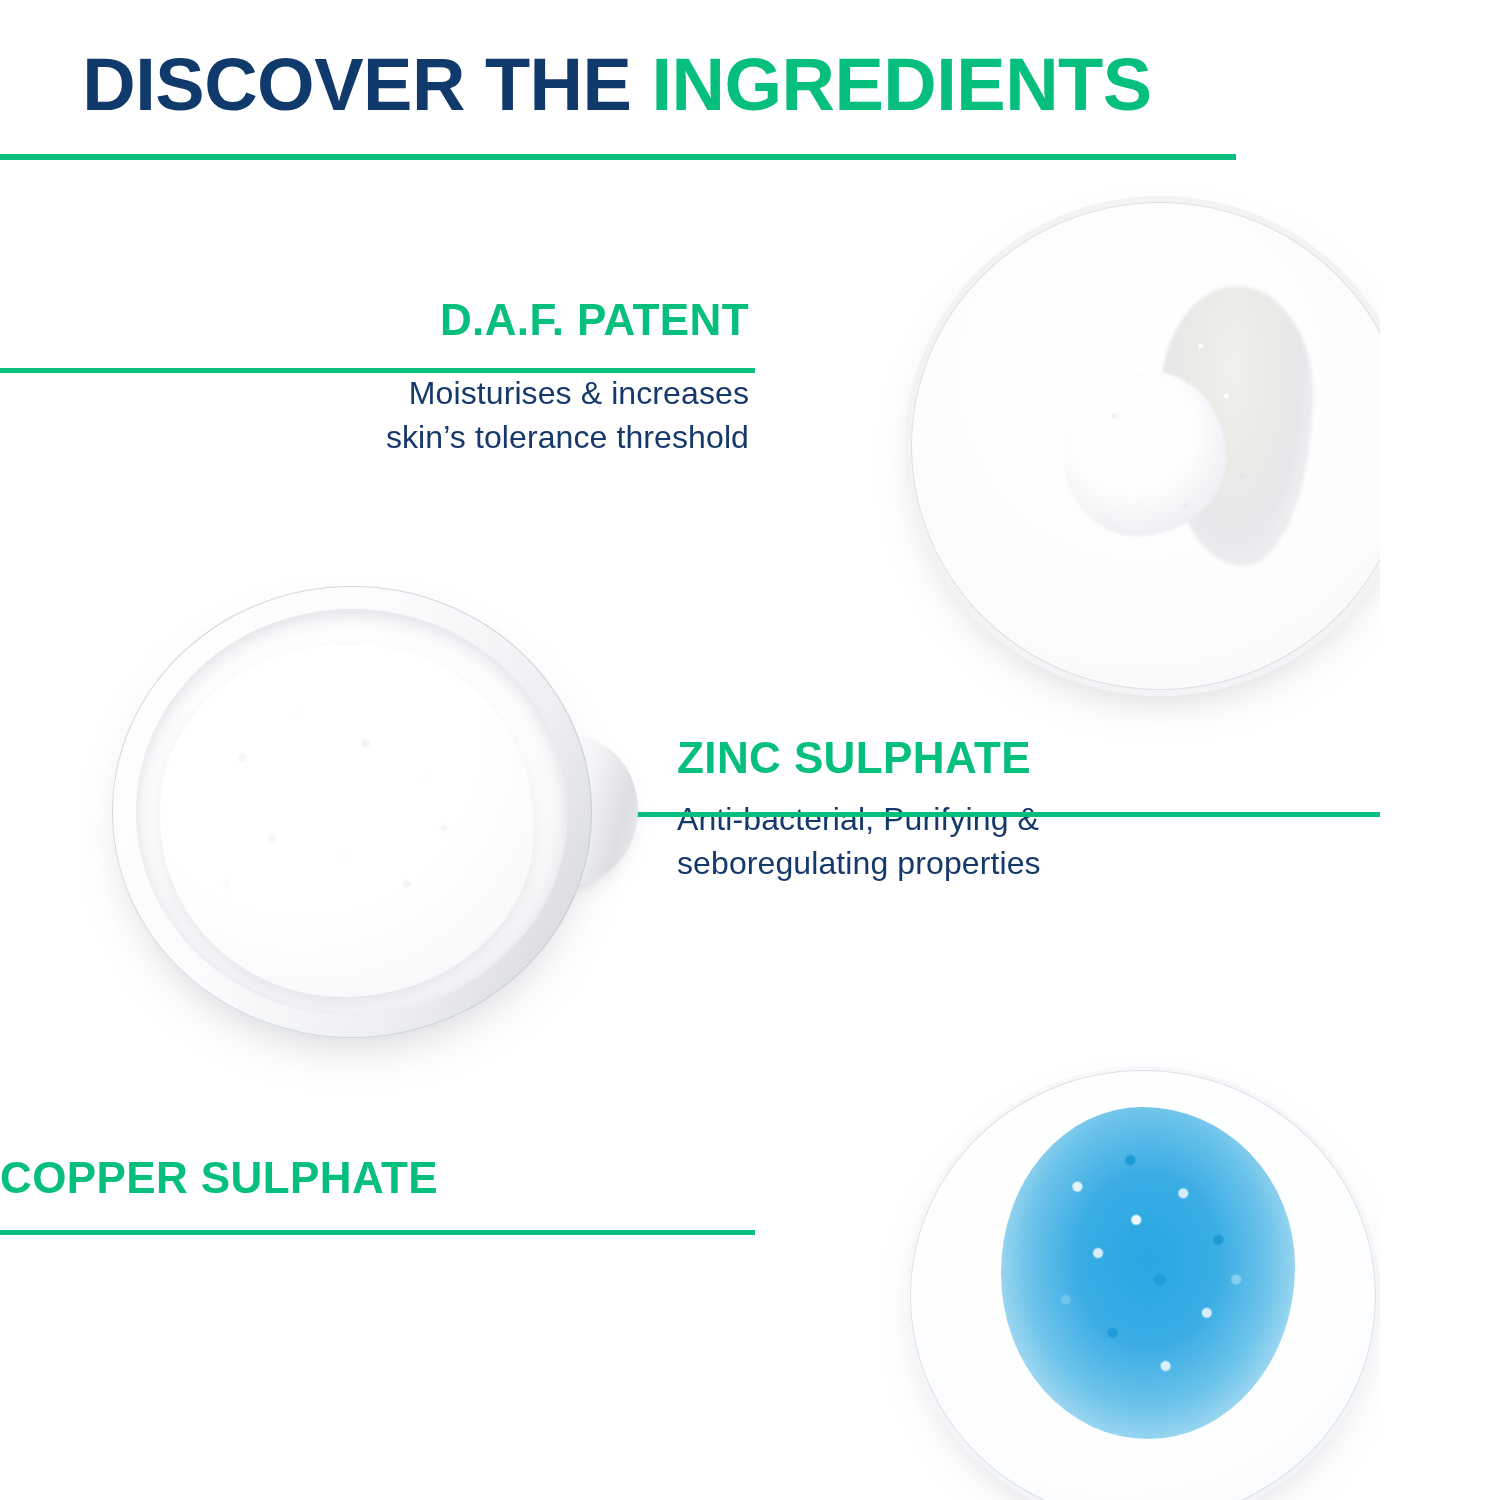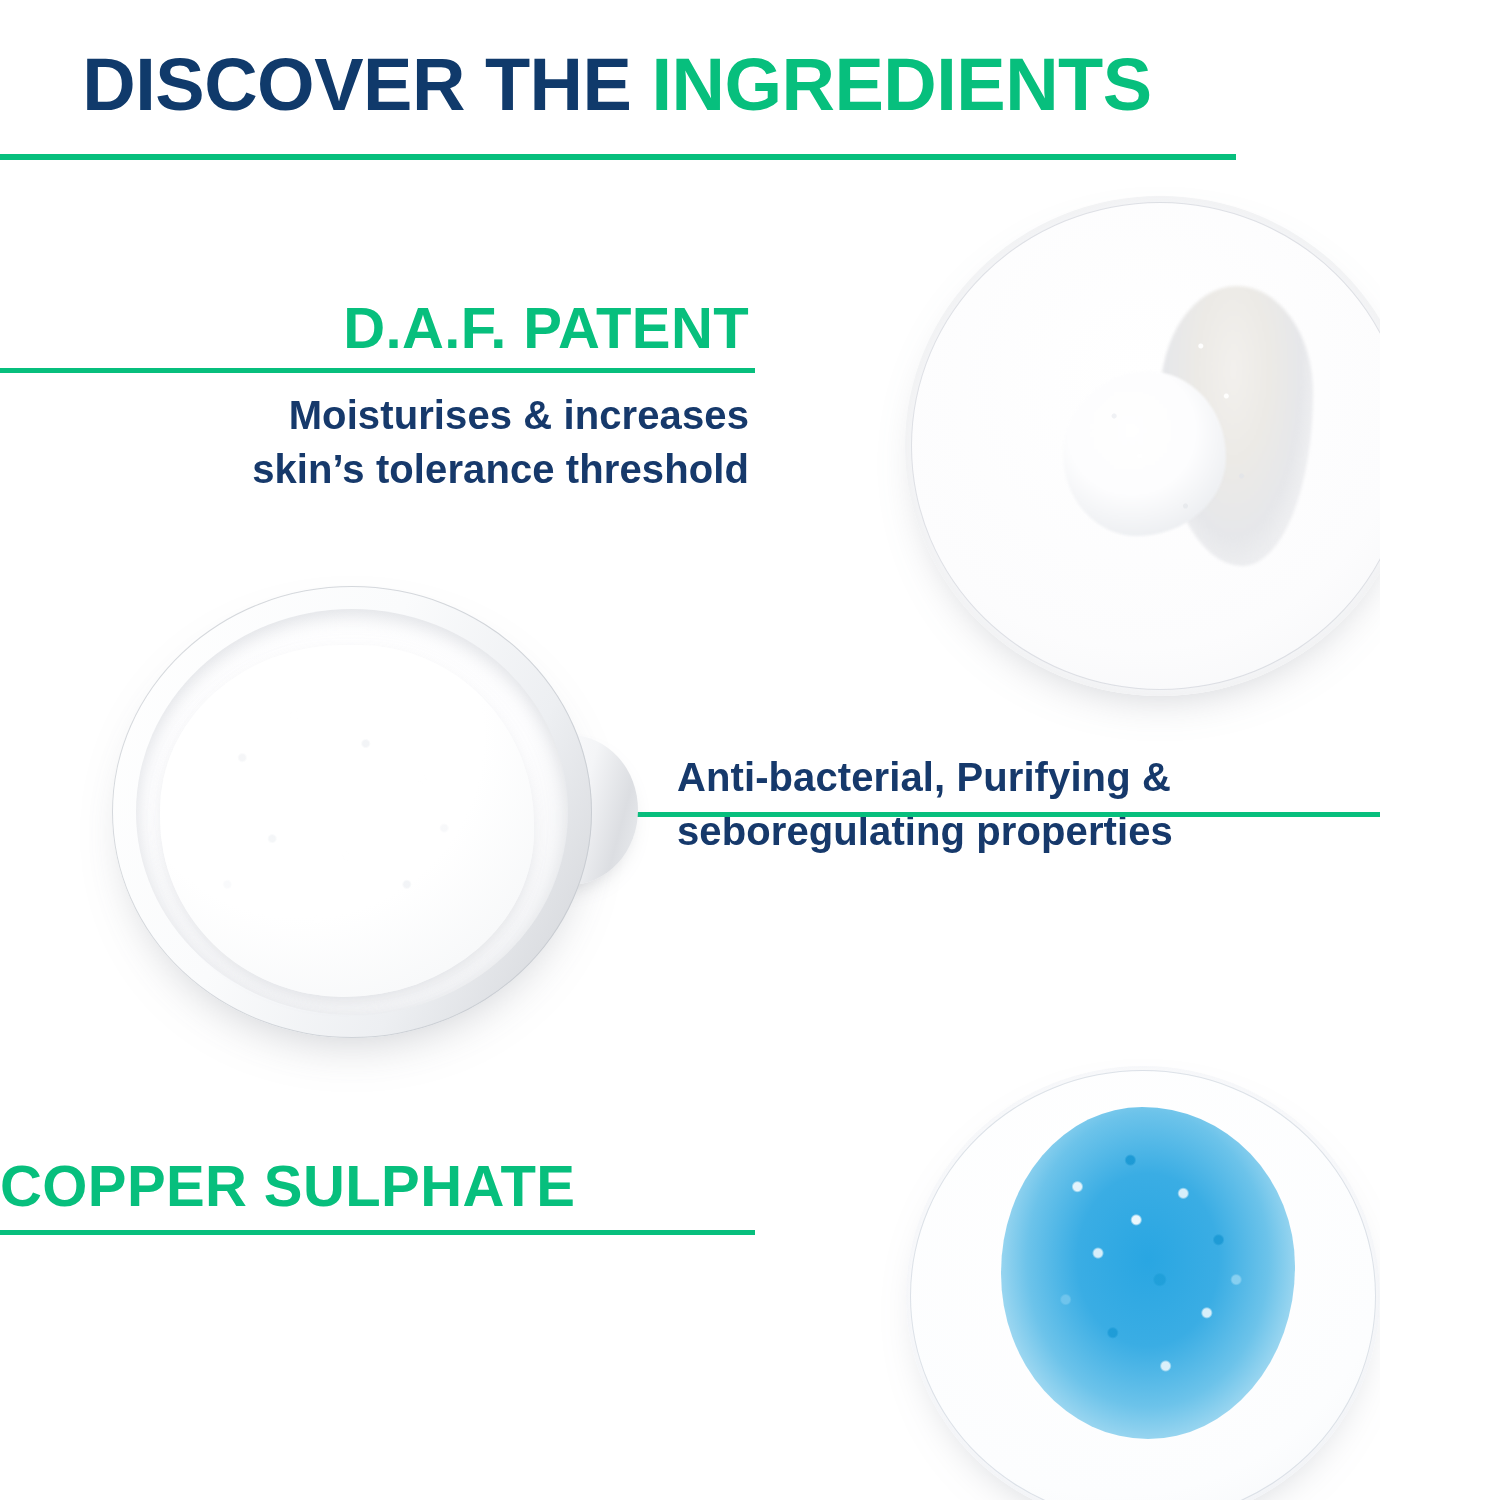--- a/index.html
+++ b/index.html
@@ -22,27 +22,27 @@
   .title .a{color:#103a6b;}
   .title .b{color:#07bf7d;}
   .title-rule{
     position:absolute;left:0;top:154px;width:1236px;height:6px;
     background:#07bf7d;
   }
 
   
   .sect{position:absolute;}
   .sect h2{
-    margin:0;font-size:58px;font-weight:bold;color:#07bf7d;
+    margin:0;font-size:44px;font-weight:bold;color:#07bf7d;
     letter-spacing:0.4px;line-height:1.1;white-space:nowrap;
   }
   .rule{height:5px;background:#07bf7d;position:absolute;}
   .body-txt{
-    margin:0;color:#16396b;font-size:40px;line-height:1.35;
-    font-weight:bold;letter-spacing:0.1px;white-space:pre-line;
+    margin:0;color:#16396b;font-size:32px;line-height:1.35;
+    font-weight:normal;letter-spacing:0.1px;white-space:pre-line;
   }
 
   
   #sect-daf{left:0;top:296px;width:755px;text-align:right;}
   #sect-daf h2{padding-right:6px;}
   #rule-daf{left:0;top:368px;width:755px;}
   #sect-daf .body-txt{margin-top:28px;padding-right:6px;}
 
   
   #sect-zinc{left:637px;top:734px;width:863px;text-align:left;}
@@ -196,20 +196,21 @@
   <div class="rule" id="rule-daf"></div>
 
   <div class="photo" id="img-daf">
     <div class="rim"></div>
     <div class="heap-b"></div>
     <div class="heap-a"></div>
     <div class="spec"></div>
   </div>
 
   <div class="sect" id="sect-zinc">
+    <h2>ZINC SULPHATE</h2>
     <p class="body-txt">Anti-bacterial, Purifying &amp;
 seboregulating properties</p>
   </div>
   <div class="rule" id="rule-zinc"></div>
 
   <div class="photo" id="img-zinc">
     <div class="spout"></div>
     <div class="shell"></div>
     <div class="inner"></div>
     <div class="powder">

